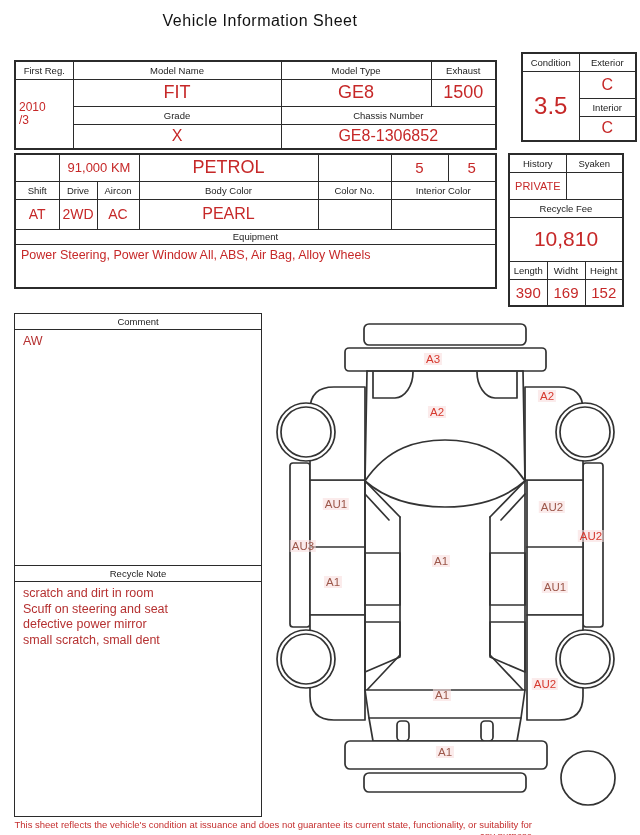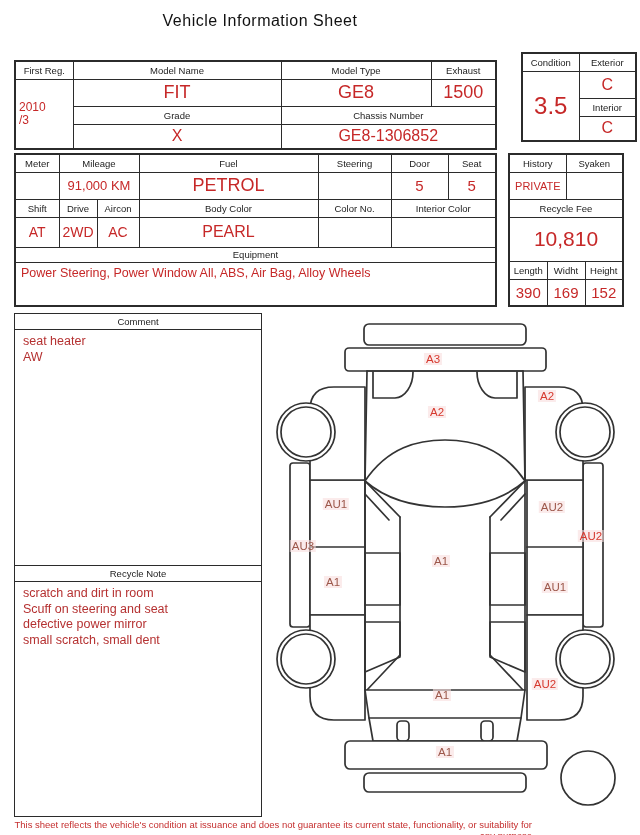--- a/index.html
+++ b/index.html
@@ -99,28 +99,20 @@
     <colgroup>
         <col style="width:44px">
         <col style="width:38px">
         <col style="width:42px">
         <col style="width:179px">
         <col style="width:73px">
         <col style="width:57px">
         <col style="width:48px">
       </colgroup>
     <tbody>
-        <tr style="height:18px">
-      <td class="hd">Meter</td>
-      <td colspan="2" class="hd">Mileage</td>
-      <td class="hd">Fuel</td>
-      <td class="hd">Steering</td>
-      <td class="hd">Door</td>
-      <td class="hd">Seat</td>
-    </tr>
     <tr style="height:27px">
       <td class="val s13"></td>
       <td colspan="2" class="val s13">91,000 KM</td>
       <td class="val s18">PETROL</td>
       <td class="val s13"></td>
       <td class="val s15">5</td>
       <td class="val s15">5</td>
     </tr>
     <tr style="height:18px">
       <td class="hd">Shift</td>
@@ -180,21 +172,20 @@
       <td colspan="2" class="val s15">390</td>
       <td colspan="2" class="val s15">169</td>
       <td colspan="2" class="val s15">152</td>
     </tr>
   </tbody>
     </table>
 
   <div class="box" style="left:14px;top:313px;width:246px;height:252px;">
     <div class="boxhead">Comment</div>
     <div class="boxbody">
-      <div>seat heater</div>
       <div>AW</div>
     </div>
   </div>
 
   <div class="box" style="left:14px;top:565px;width:246px;height:250px;">
     <div class="boxhead">Recycle Note</div>
     <div class="boxbody">
       <div>scratch and dirt in room</div>
       <div>Scuff on steering and seat</div>
       <div>defective power mirror</div>

